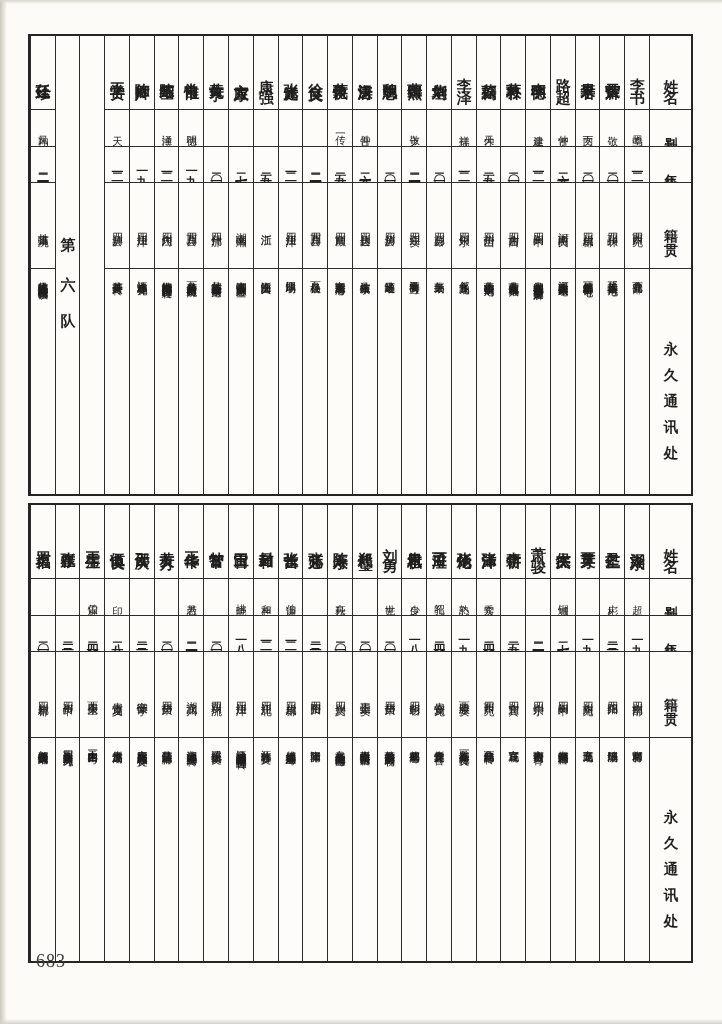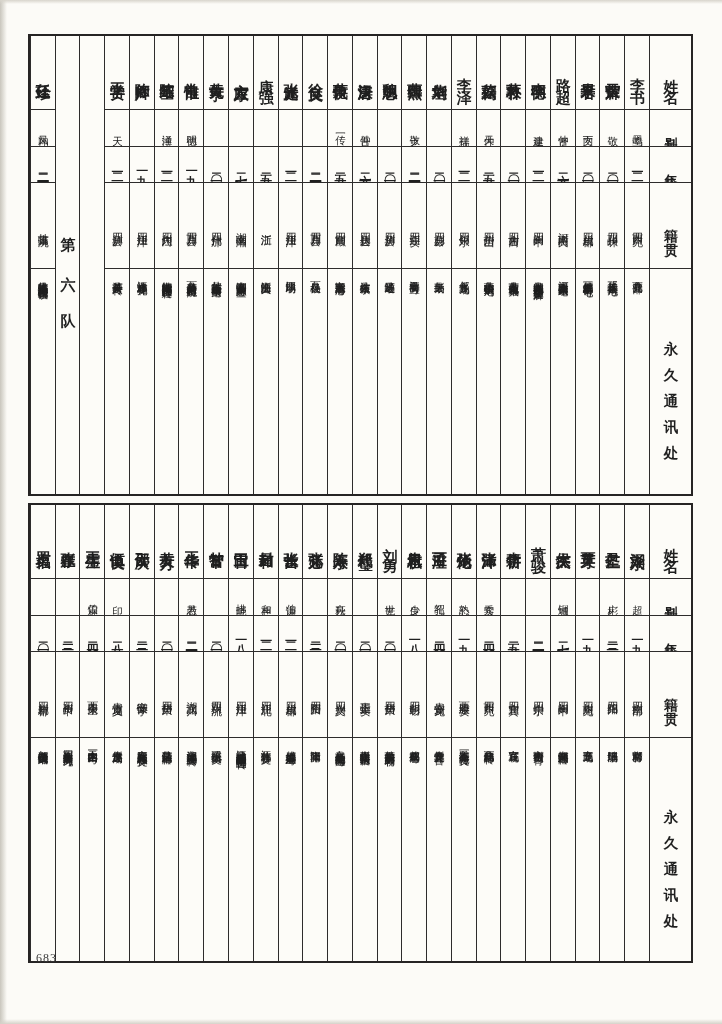--- a/index.html
+++ b/index.html
@@ -54,21 +54,21 @@
 
   .c-name .vtext{font-size:15px;font-weight:700;text-align:center;letter-spacing:1px;}
   .c-name .vtext.sp2{letter-spacing:12px;padding-top:11px;}
   .c-hao .vtext{font-size:10.5px;text-align:center;letter-spacing:1px;}
   .c-age .vtext{font-size:12px;font-weight:600;text-align:center;letter-spacing:1px;}
   .c-origin .vtext{font-size:11px;text-align:center;letter-spacing:1px;line-height:1.0;}
   .c-addr .vtext{font-size:10.5px;text-align:start;padding-top:4px;letter-spacing:0.5px;line-height:1.12;}
 
   .squad{font-size:15px;font-weight:700;text-align:center;letter-spacing:38px;padding-top:34px;}
 
-  .page-number{position:absolute;left:36px;top:951px;font-size:12px;color:#3a3a3a;
+  .page-number{position:absolute;left:36px;top:951px;font-size:18px;color:#3a3a3a;
     font-family:"Liberation Serif","DejaVu Serif",serif;letter-spacing:1px;}
 </style>
 </head>
 <body>
 
 <div class="scan-edge-left"></div>
 <div class="scan-edge-top"></div>
 <div class="scan-edge-bottom"></div>
 
 <div class="rtable" id="top-table">

